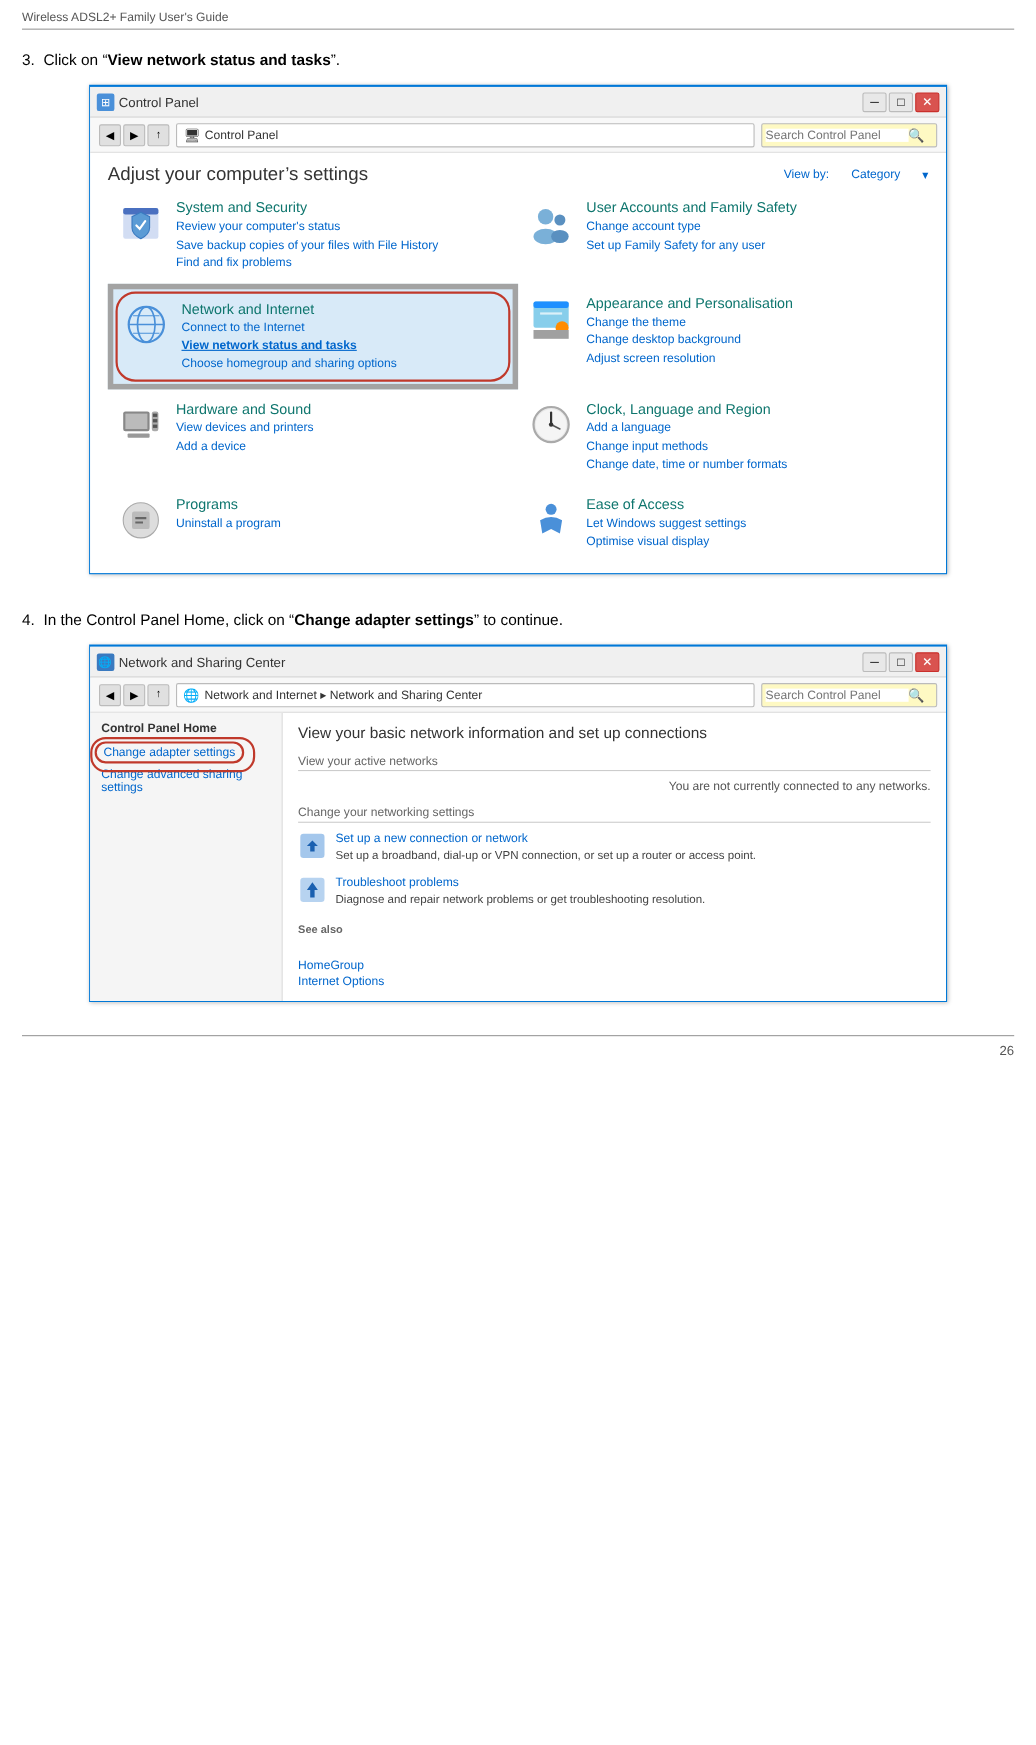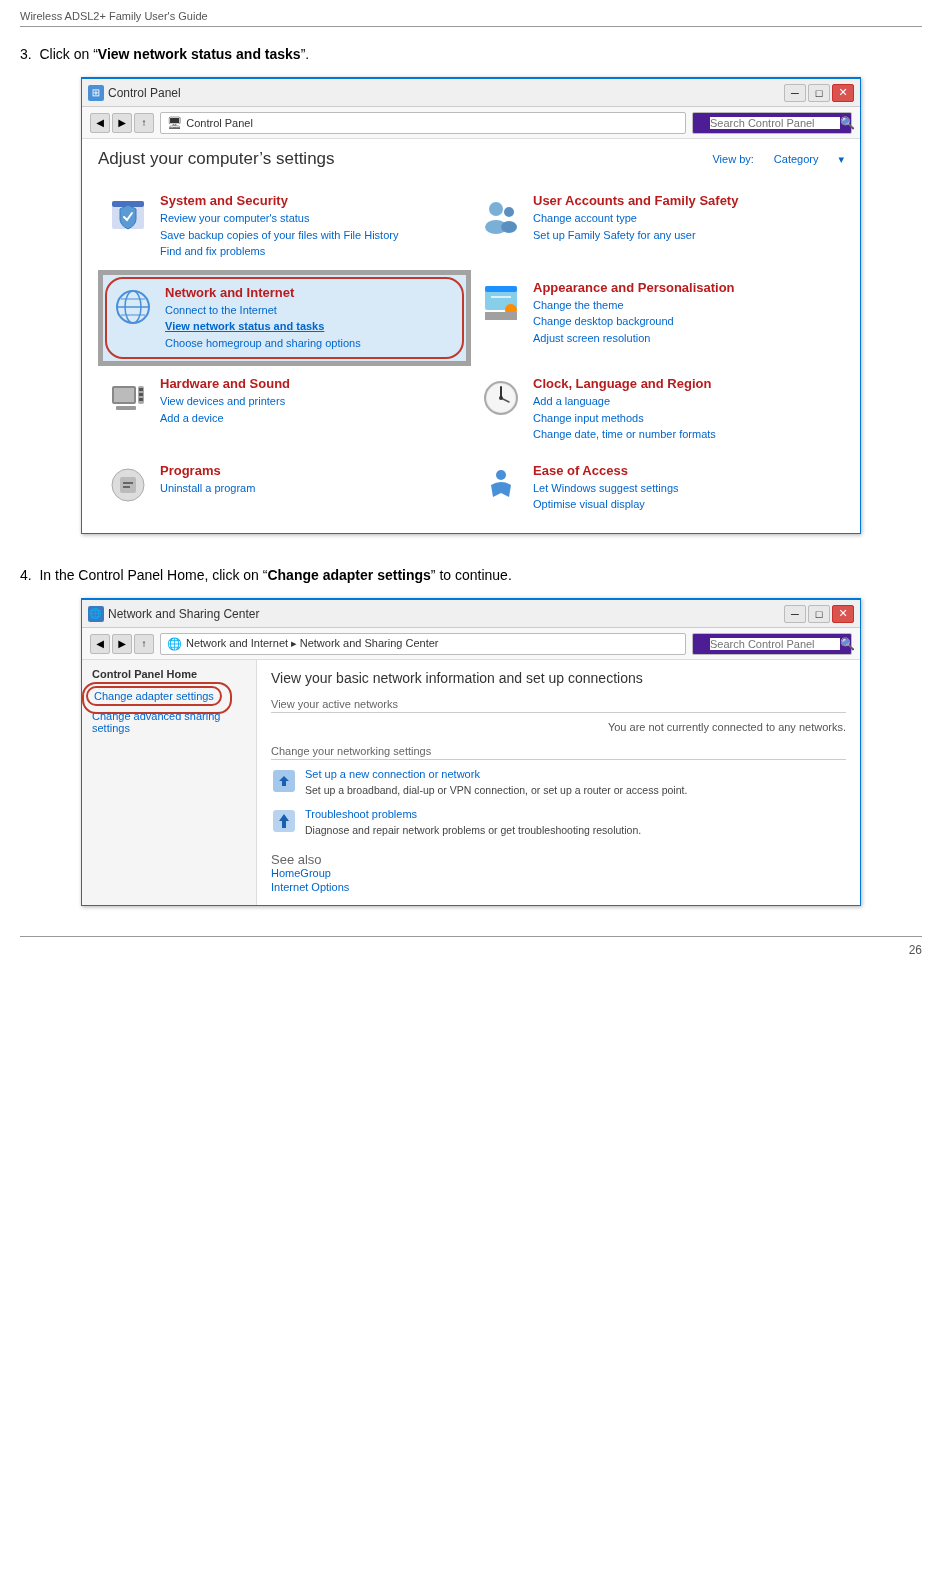--- a/index.html
+++ b/index.html
@@ -91,36 +91,36 @@
       padding: 2px 6px;
       font-size: 11px;
       color: #333;
       display: flex; align-items: center; gap: 4px;
       height: 22px;
     }
     .addr-search {
       display: flex; align-items: center;
       border: 1px solid #bbb;
       border-radius: 2px;
-      background: #4c1d95;
-      padding: 2px 17px;
+      background: #fef9c3;
+      padding: 2px 3px;
       height: 22px;
       width: 160px;
     }
     .addr-search input {
       border: none; outline: none; font-size: 11px; width: 130px; color: #999;
     }
     
     .cp-body {
       padding: 10px 16px;
       background: #fff;
     }
     .cp-header-row {
       display: flex; justify-content: space-between; align-items: center;
-      margin-bottom: 14px;
+      margin-bottom: 2px;
     }
     .cp-title {
       font-size: 17px; color: #333; font-weight: normal;
     }
     .cp-viewby {
       font-size: 11px; color: #333;
       display: flex; align-items: center; gap: 20px;
     }
     .cp-viewby span { color: #0066cc; cursor: pointer; }
     
@@ -136,21 +136,21 @@
       gap: 10px;
     }
     .cp-cat-icon {
       width: 44px; height: 44px;
       flex-shrink: 0;
       display: flex; align-items: center; justify-content: center;
     }
     .cp-cat-icon svg { width: 40px; height: 40px; }
     .cp-cat-content {}
     .cp-cat-title {
-      font-size: 13px; color: #b91c1c; font-weight: bold;
+      font-size: 13px; color: #0f766e; font-weight: normal;
       cursor: pointer; display: block; margin-bottom: 2px;
     }
     .cp-cat-link {
       display: block; font-size: 11px; color: #0066cc; cursor: pointer;
       line-height: 1.5;
     }
     
     .category-highlighted {
       background: #d8eaf8;
       border: 5px solid #a3a3a3;
@@ -204,21 +204,21 @@
       width: 26px; height: 26px;
       display: flex; align-items: center; justify-content: center;
       flex-shrink: 0;
     }
     .nsc-settings-text {}
     .nsc-settings-link {
       color: #0066cc; cursor: pointer; font-size: 11px; display: block;
     }
     .nsc-settings-desc { font-size: 10.5px; color: #444; }
     .nsc-see-also { margin-top: 14px; }
-    .nsc-see-also-title { font-size: 13px; color: #666; margin-bottom: 0; }
+    .nsc-see-also-title { font-size: 10px; color: #666; margin-bottom: 21px; font-weight: bold; }
     .nsc-see-also-link {
       color: #0066cc; cursor: pointer; display: block; font-size: 11px; margin-bottom: 2px;
     }
 
     
     .adapter-highlight {
       border: 2px solid #c0392b;
       border-radius: 16px;
       display: inline-block;
       padding: 2px 6px;

